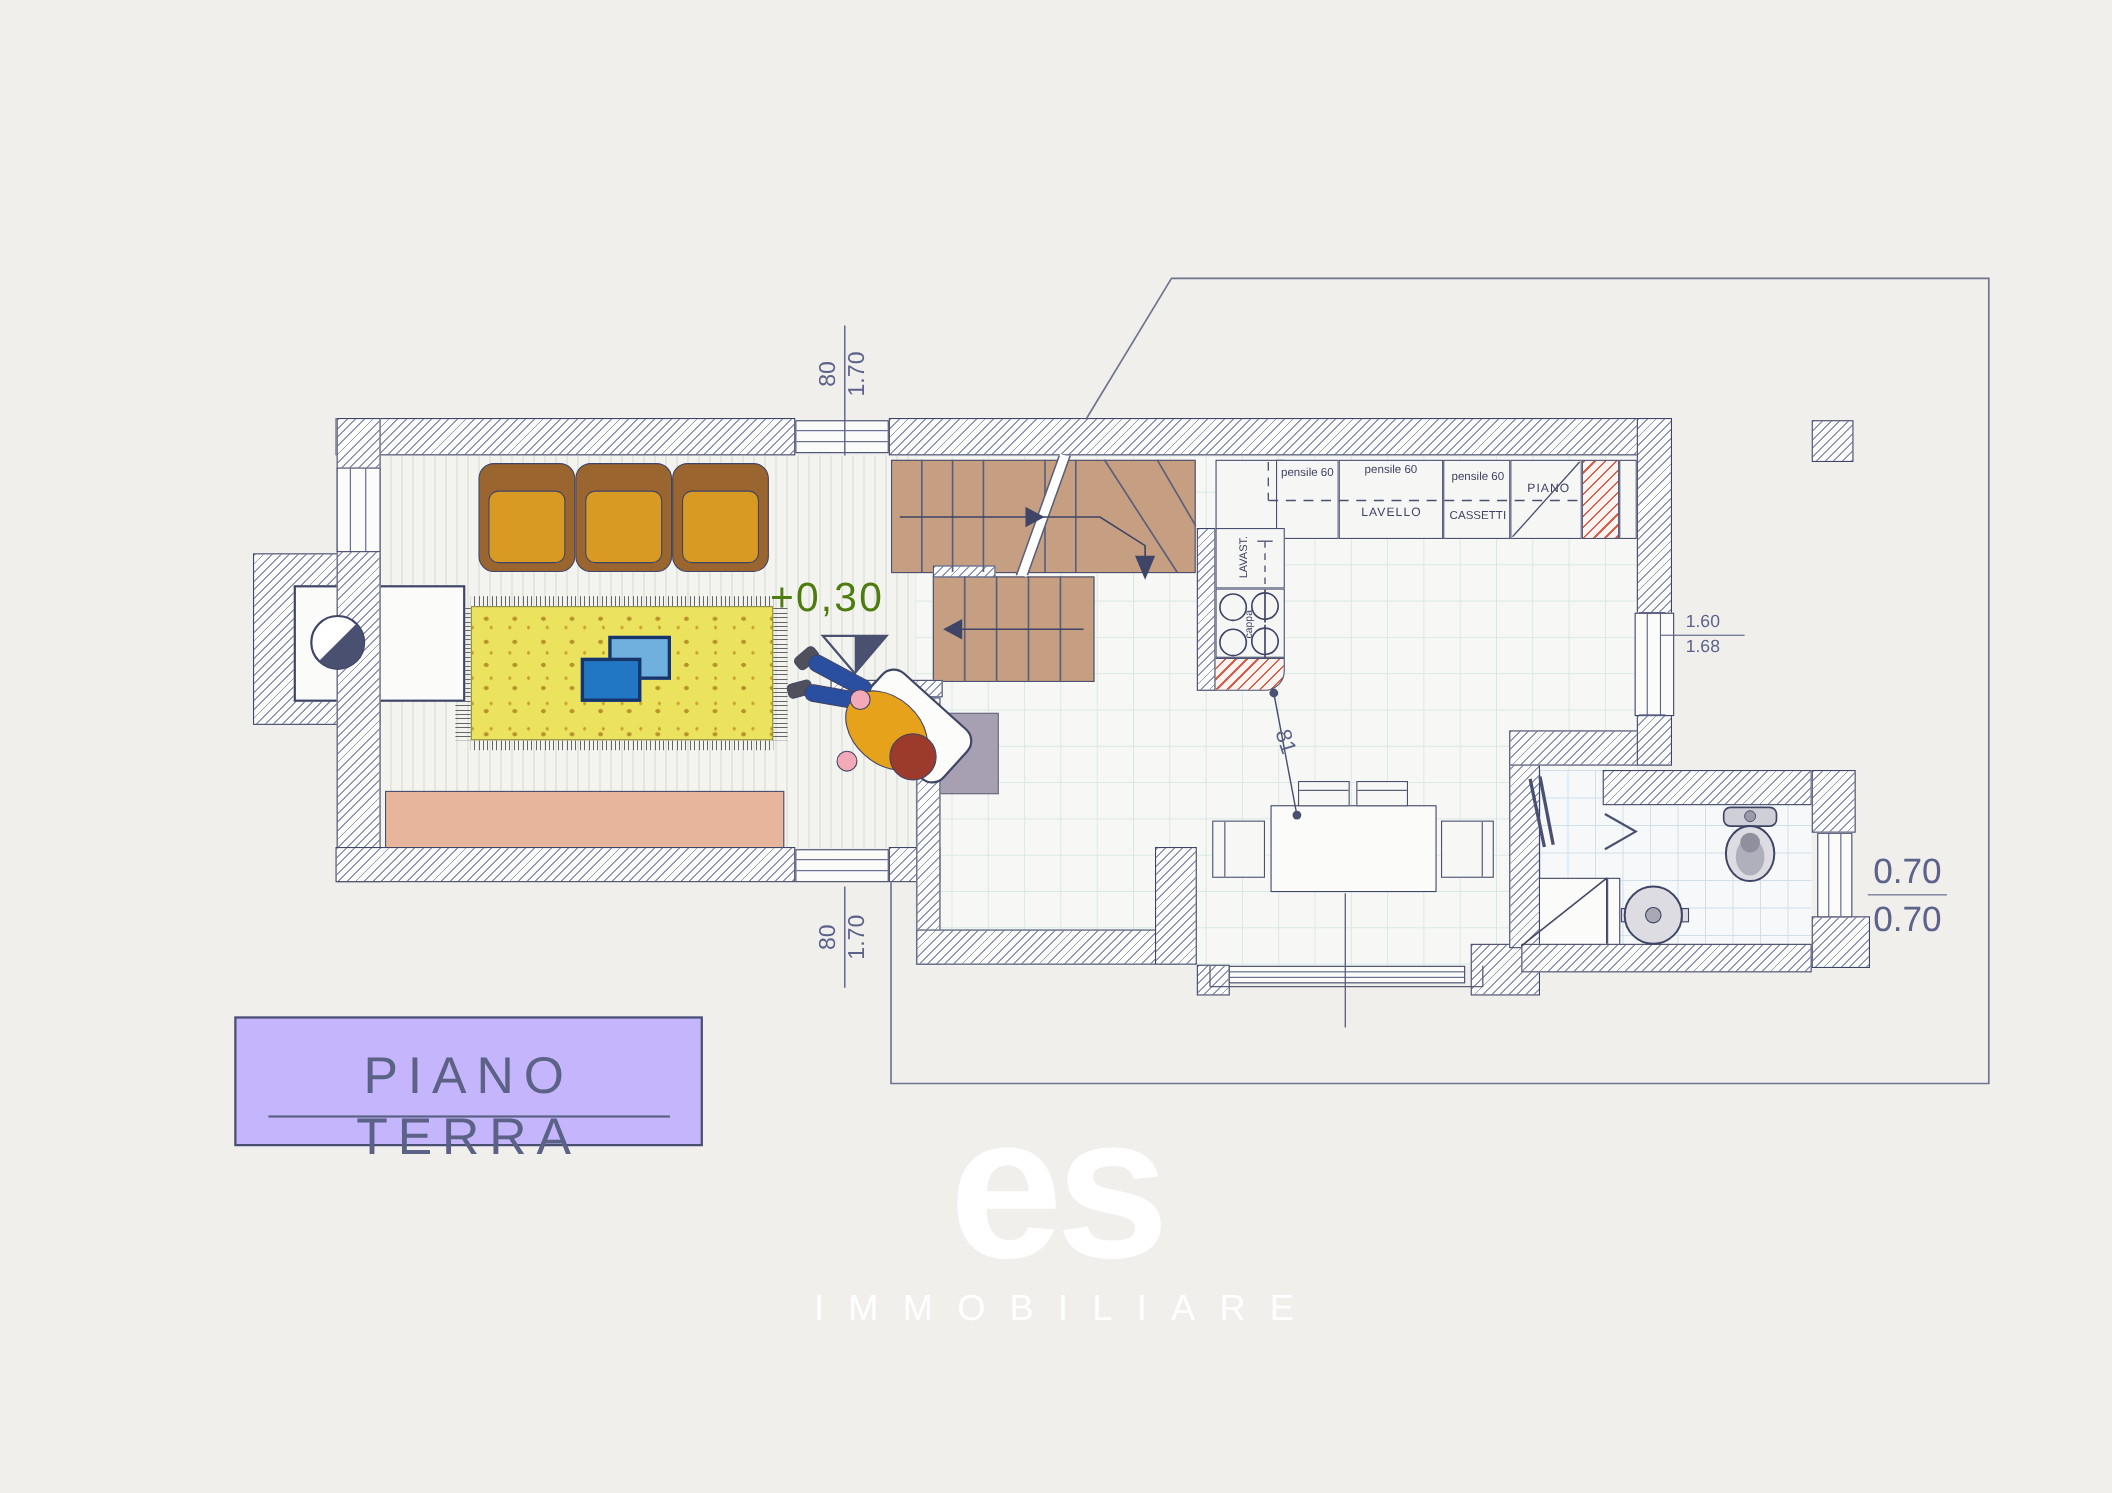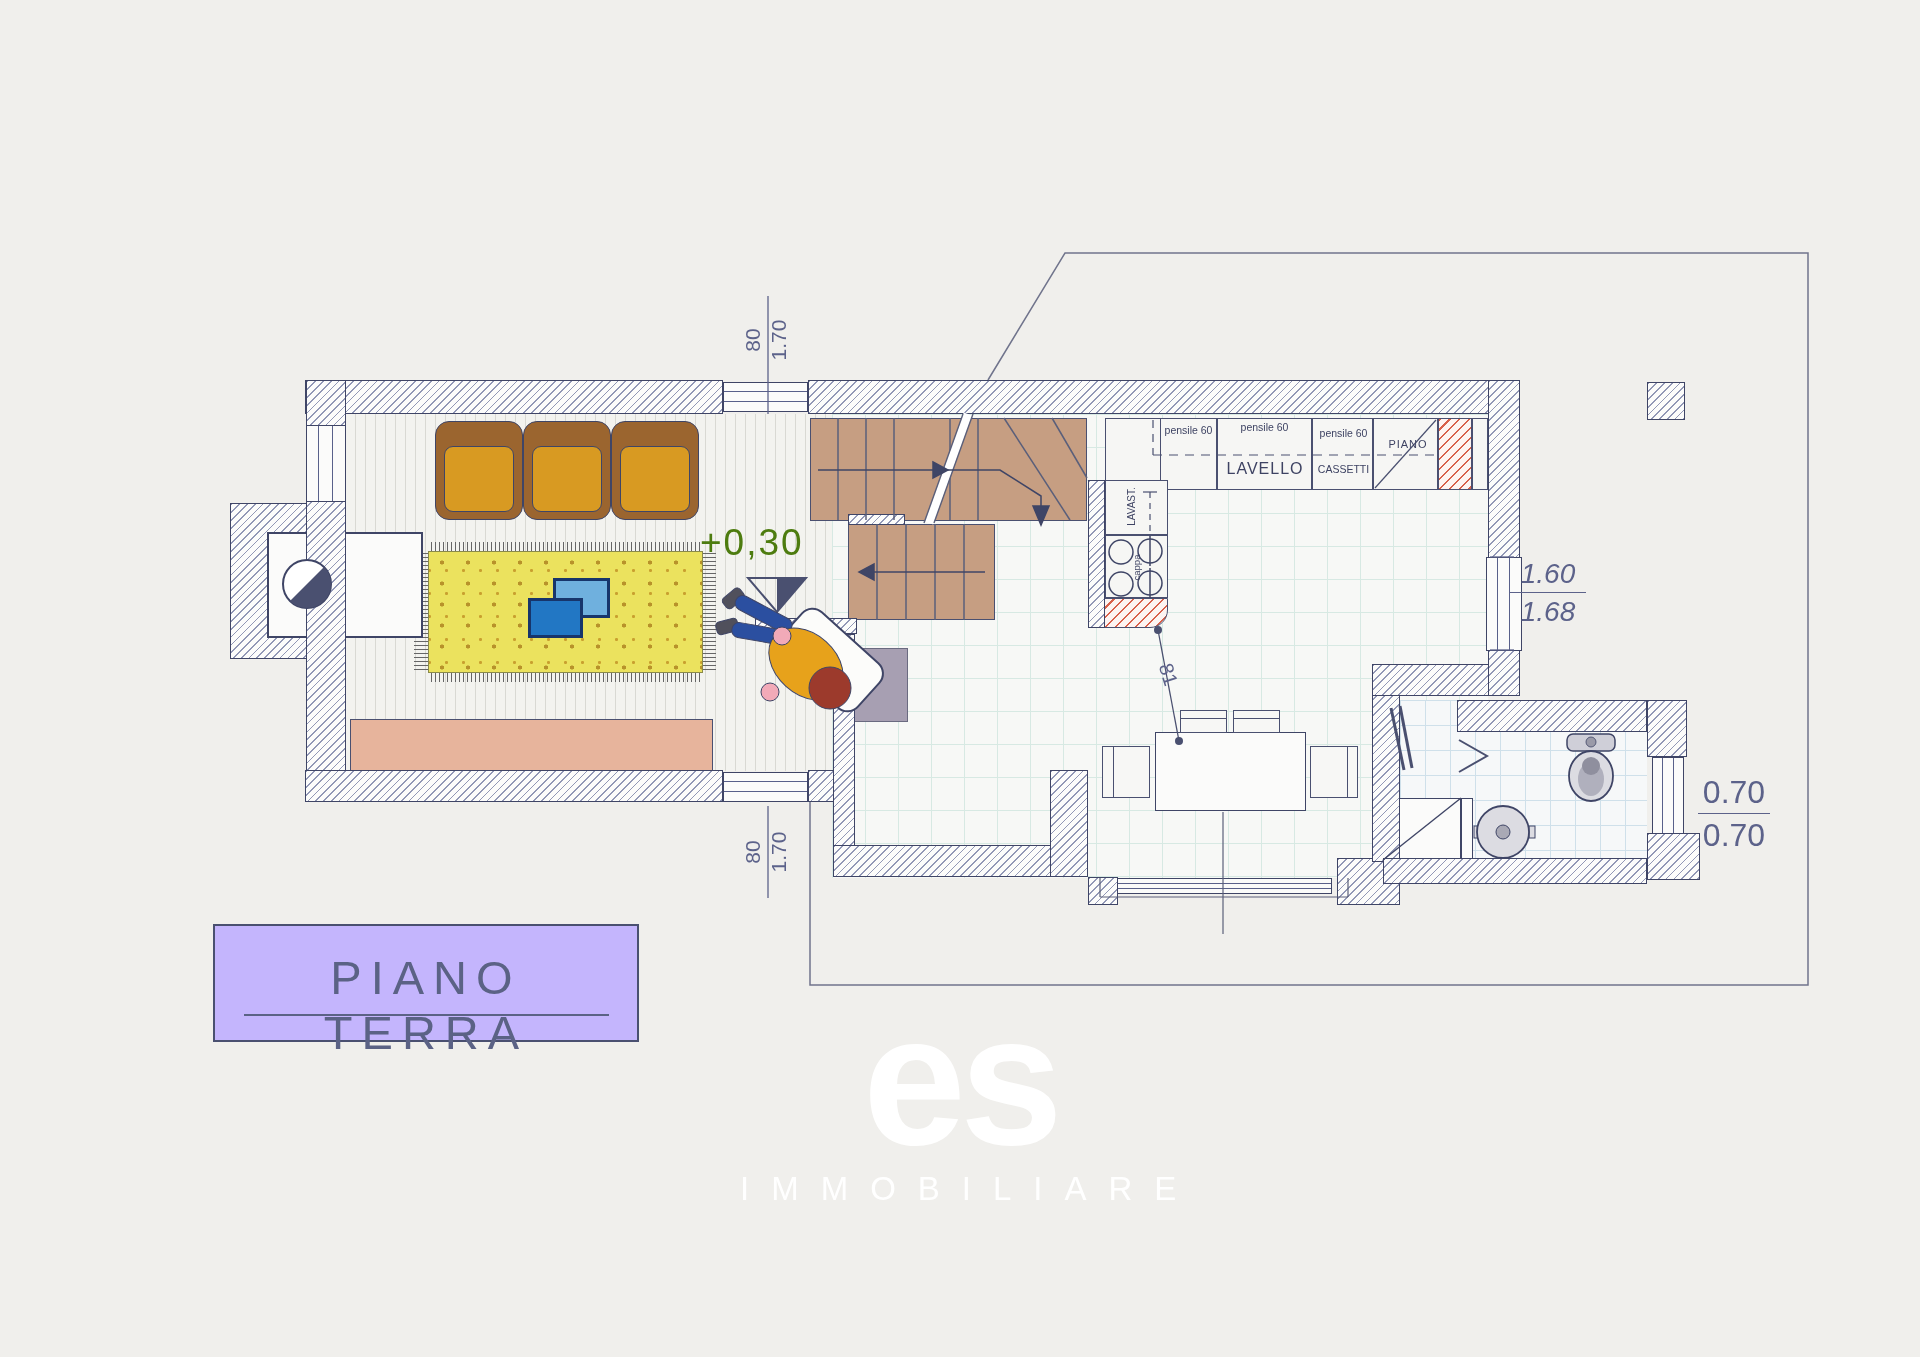--- a/index.html
+++ b/index.html
@@ -253,38 +253,38 @@
     <rect x="732" y="622" width="66" height="15" rx="7" fill="#2b4fa0" transform="rotate(10 736 629)"></rect>
     <ellipse cx="806" cy="664" rx="42" ry="30" fill="#e7a21b" transform="rotate(42 806 664)"></ellipse>
     <circle cx="830" cy="688" r="21" fill="#9c3a2c"></circle>
     <circle cx="782" cy="636" r="9" fill="#f2aab8"></circle>
     <circle cx="770" cy="692" r="9" fill="#f2aab8"></circle>
   </g>
 </svg>
 
 <div class="lbl" style="left:1160px;top:424px;width:57px;">pensile 60</div>
 <div class="lbl" style="left:1220px;top:421px;width:89px;">pensile 60</div>
-<div class="lbl" style="left:1222px;top:460px;width:86px;font-size:16px;letter-spacing:1px;">LAVELLO</div>
+<div class="lbl" style="left:1222px;top:460px;width:86px;font-size:11px;letter-spacing:1px;">LAVELLO</div>
 <div class="lbl" style="left:1315px;top:427px;width:57px;">pensile 60</div>
 <div class="lbl" style="left:1313px;top:463px;width:61px;">CASSETTI</div>
 <div class="lbl" style="left:1380px;top:438px;width:56px;font-size:11px;letter-spacing:1px;">PIANO</div>
 <div class="lbl rot90" style="left:1104px;top:501px;width:54px;font-size:10px;">LAVAST.</div>
 <div class="lbl rot90" style="left:1116px;top:562px;width:40px;font-size:9.5px;">cappa</div>
 
 <div class="level" style="left:700px;top:522px;">+0,30</div>
 
 <div class="dim rot90" style="left:708px;top:312px;width:120px;height:56px;">
   <span>80</span>
   <span>1.70</span>
 </div>
 <div class="dim rot90" style="left:708px;top:824px;width:120px;height:56px;">
   <span>80</span>
   <span>1.70</span>
 </div>
-<div class="dim" style="left:1504px;top:556px;width:88px;font-size:28px;font-style:italic;">
+<div class="dim" style="left:1504px;top:556px;width:88px;font-size:16px;">
   <span>1.60</span>
   <div class="frac"></div>
   <span>1.68</span>
 </div>
 <div class="dim" style="left:1692px;top:748px;width:84px;font-size:32px;margin-top:24px;">
   <span>0.70</span>
   <div class="frac"></div>
   <span>0.70</span>
 </div>
 <div class="dim" style="left:1146px;top:662px;width:44px;transform:rotate(72deg);font-size:20px;">81</div>

